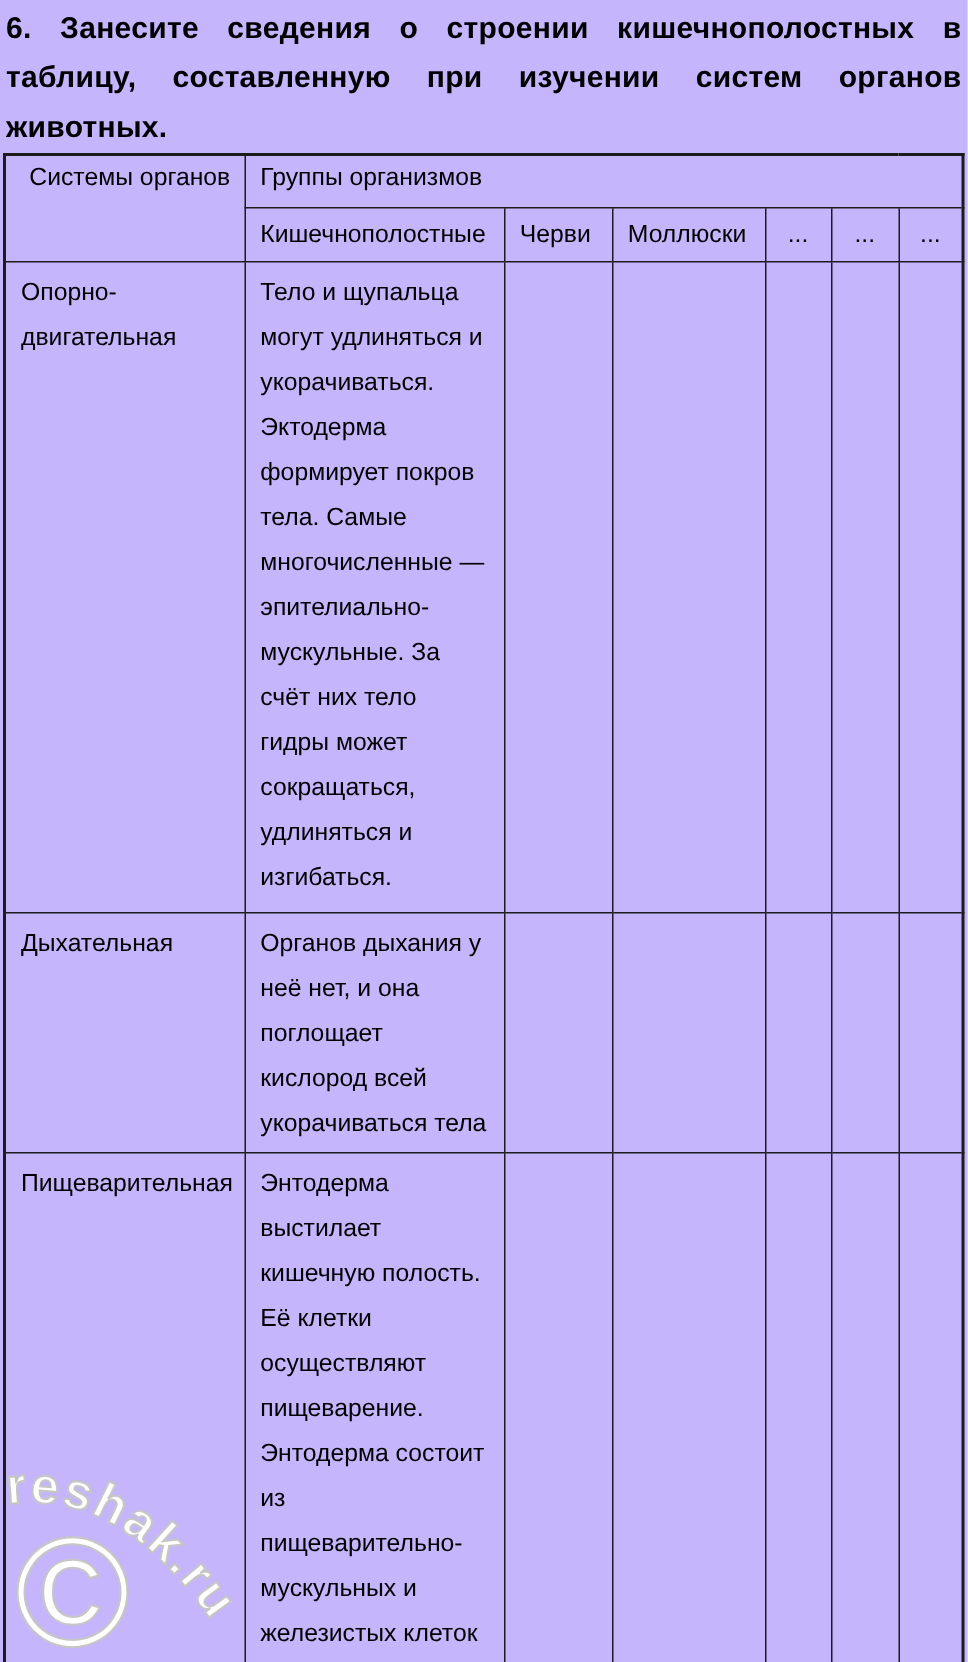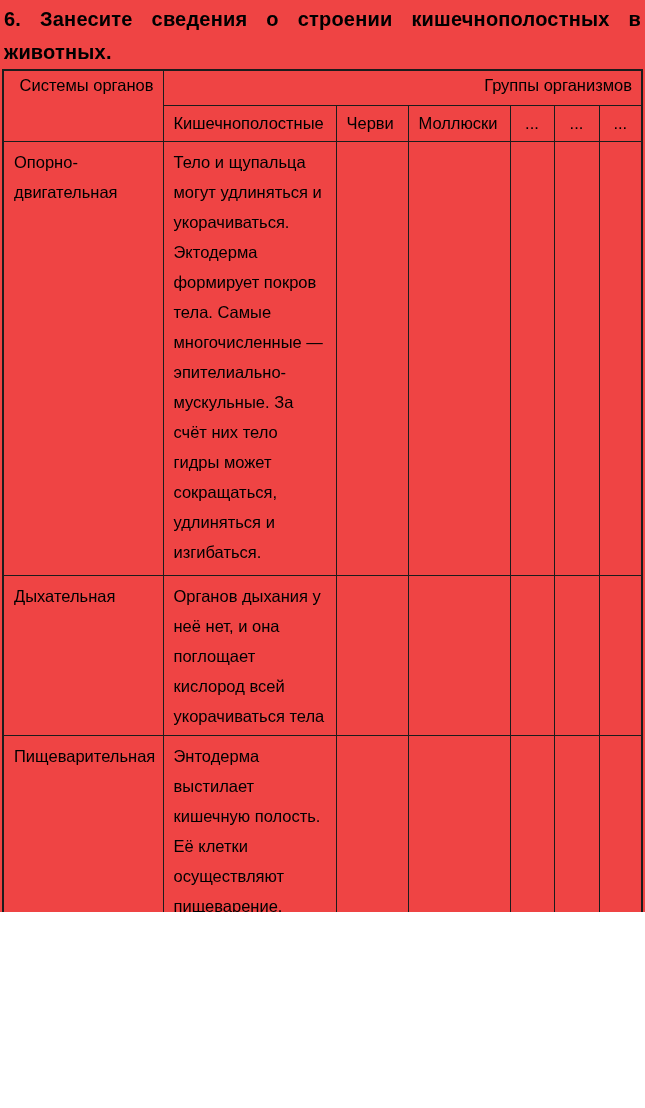--- a/index.html
+++ b/index.html
@@ -5,22 +5,22 @@
   * { margin: 0; padding: 0; box-sizing: border-box; }
   html, body { background: #ffffff; }
   body {
     width: 645px; height: 1108px;
     font-family: "Liberation Sans", sans-serif;
     color: #000;
     overflow: hidden;
   }
   .page {
     position: relative;
-    width: 645px; height: 912px;
-    background: #ef4444;
+    width: 645px; height: 1108px;
+    background: #c4b5fd;
     overflow: hidden;
   }
   
   .heading {
     padding: 3px 4px 0 4px;
     font-weight: bold;
     font-size: 20px;
     letter-spacing: 0.2px;
     color: #000;
   }
@@ -59,21 +59,21 @@
     vertical-align: top;
     padding: 5px 9px 4px 10px;
   }
   th.systems-head {
     vertical-align: top;
     text-align: right;
     padding-top: 7px;
   }
   th.groups-head {
     height: 35px;
-    text-align: right;
+    text-align: left;
     vertical-align: middle;
     padding: 0;
   }
   tr.sub-head th {
     height: 36px;
     text-align: left;
     vertical-align: middle;
     padding-top: 0; padding-bottom: 0;
   }
   tr.sub-head th.dots {
@@ -89,20 +89,21 @@
   tr.body-row-2 { height: 160px; }
   tr.body-row-3 { height: 333px; padding-left: 19px; }
 </style>
 </head>
 <body>
 
 <div class="page">
 
   <div class="heading">
     <div class="h-line just">6. Занесите сведения о строении кишечнополостных в</div>
+    <div class="h-line just">таблицу, составленную при изучении систем органов</div>
     <div class="h-line">животных.</div>
   </div>
 
   <svg class="watermark" width="195" height="173" viewBox="0 0 195 173" aria-hidden="true">
     <defs>
       <path id="wm-arc" d="M 5 68 Q 88 56 154 166" fill="none"></path>
     </defs>
     <text font-family="Liberation Sans, sans-serif" font-size="34" font-weight="bold" fill="#ffffff" stroke="#c6c6c6" stroke-width="1.4" letter-spacing="1.5">
       <textPath href="#wm-arc">reshak.ru</textPath>
     </text>

